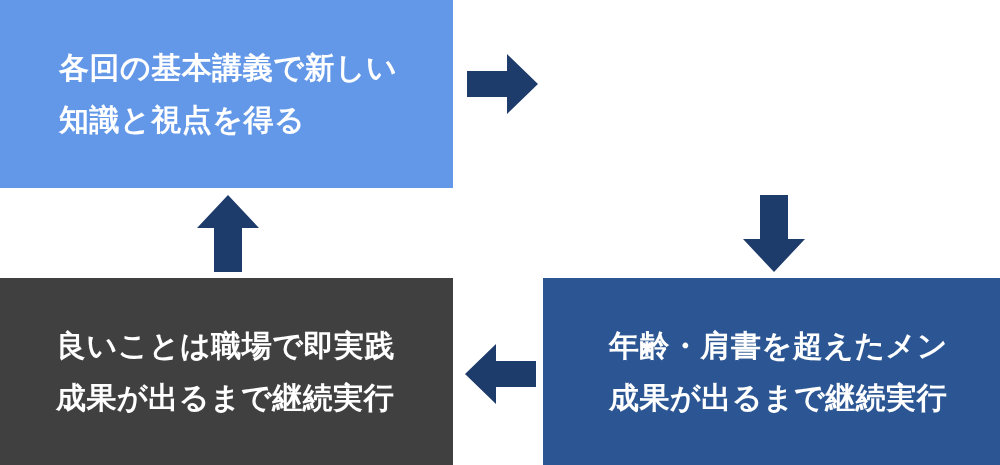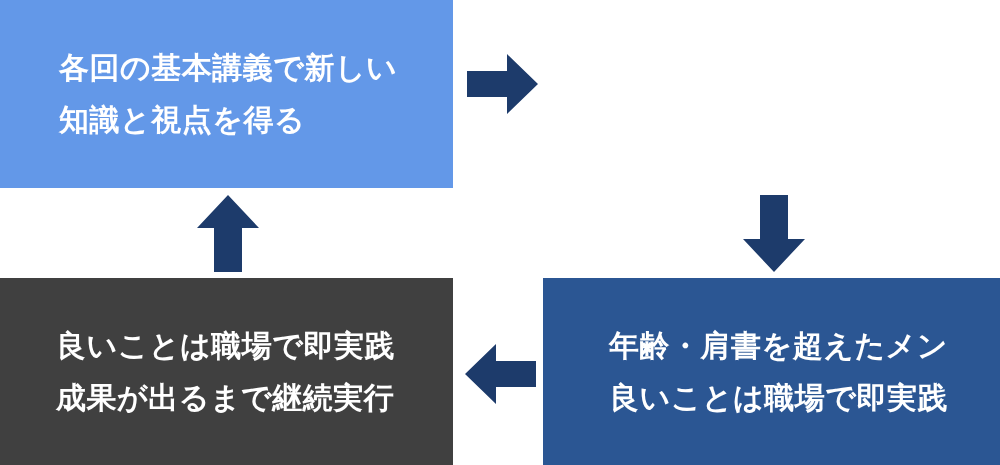--- a/index.html
+++ b/index.html
@@ -91,21 +91,21 @@
 <div id="cycle-diagram">
 
   <div class="quad-box" id="box-top-left">
     <p class="quad-text">各回の基本講義で新しい
 知識と視点を得る</p>
   </div>
 
 
   <div class="quad-box" id="box-bottom-right">
     <p class="quad-text">年齢・肩書を超えたメン
-良いことは職場で即実践</p>
+成果が出るまで継続実行</p>
   </div>
 
   <div class="quad-box" id="box-bottom-left">
     <p class="quad-text">良いことは職場で即実践
 成果が出るまで継続実行</p>
   </div>
 
   <svg class="arrow" id="arrow-right" viewBox="0 0 71 60" preserveAspectRatio="none">
     <polygon points="0,17 40,17 40,0 71,30 40,60 40,43 0,43" fill="#1D3B6B"></polygon>
   </svg>

